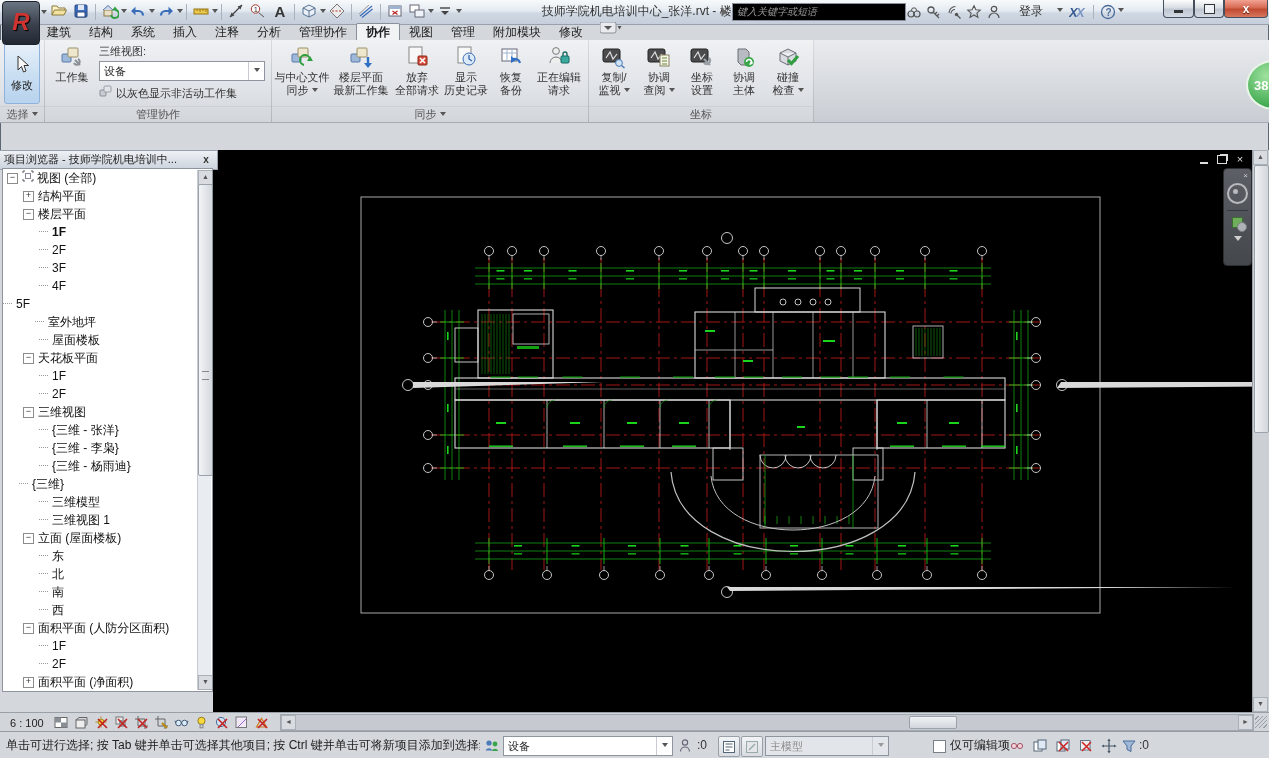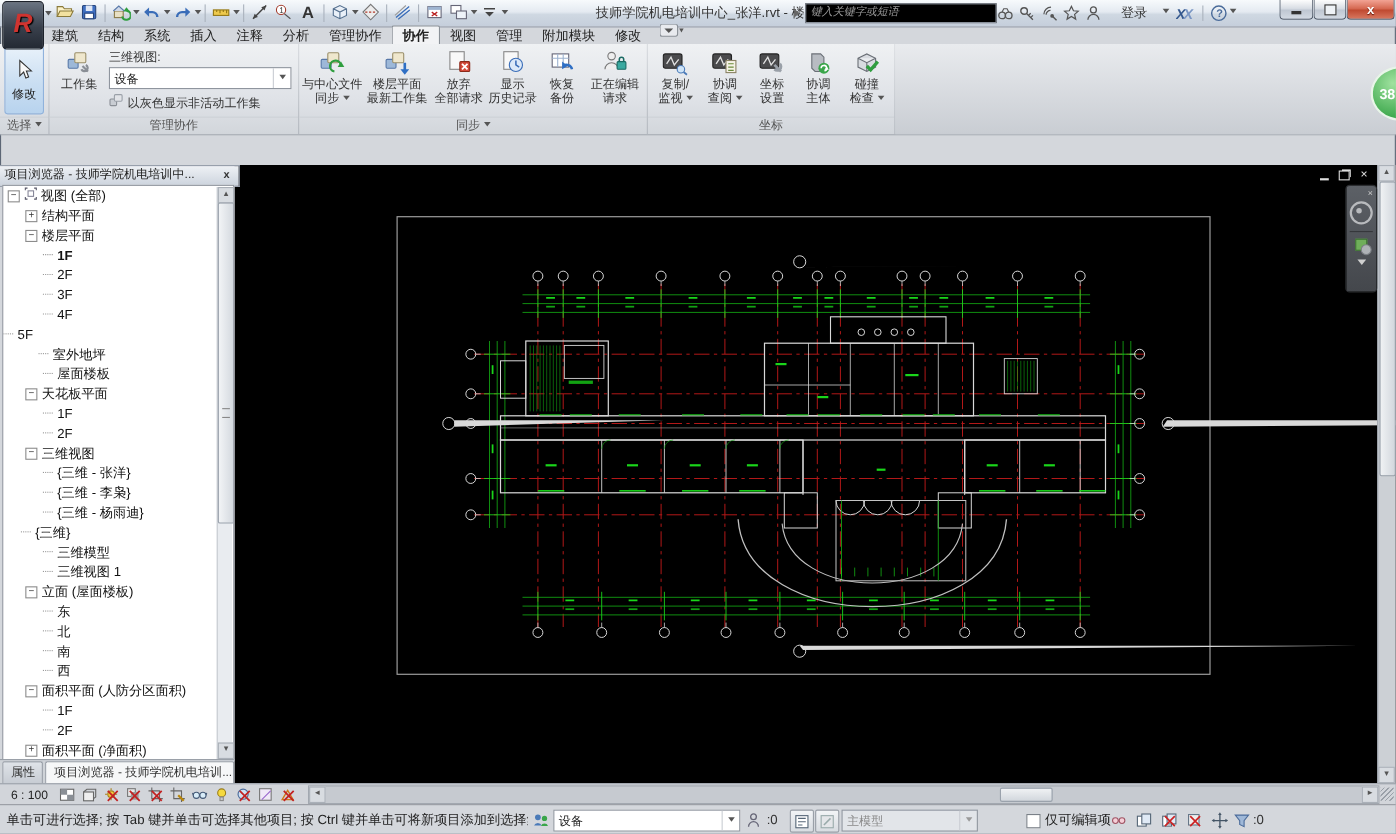--- a/index.html
+++ b/index.html
@@ -970,24 +970,20 @@
         </div>
       </div>
     <div id="btree-sb">
       <div class="sbarrow" style="top:0">▲</div>
       <div id="btree-thumb">
           <div id="btree-grip"></div>
         </div>
       <div class="sbarrow" style="bottom:0;top:auto">▼</div>
     </div>
   </div>
-  <div id="btabs" class="abs">
-    <div class="btab">属性</div>
-    <div class="btab active">项目浏览器 - 技师学院机电培训...</div>
-  </div>
 </div>
 
 <div id="bottombar" class="abs">
   <span id="scale-label">6 : 100</span>
   <span id="vicons" style="display:flex">
       <span class="vicon">
         <svg width="15" height="15" viewBox="0 0 15 15">
           <rect x="1" y="2.5" width="12" height="10" fill="#fff" stroke="#666"></rect>
           <rect x="1" y="2.5" width="6" height="5" fill="#8a8f96"></rect>
           <rect x="7" y="7.5" width="6" height="5" fill="#8a8f96"></rect>

